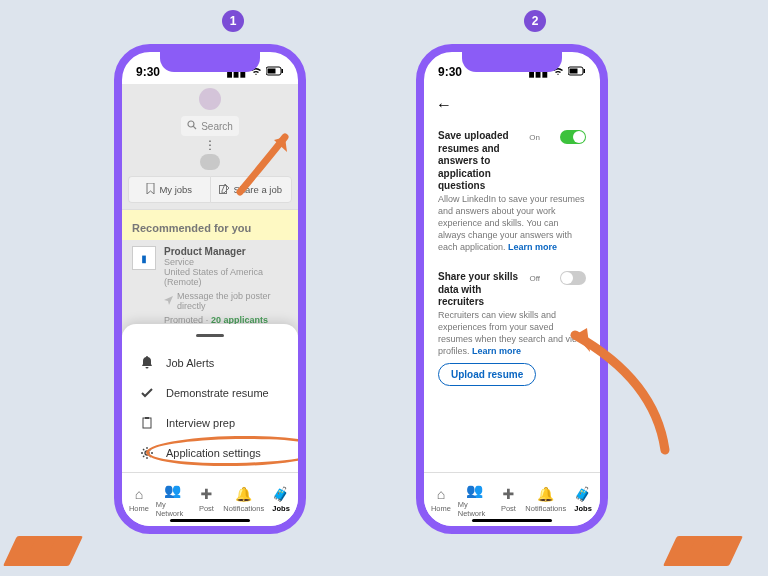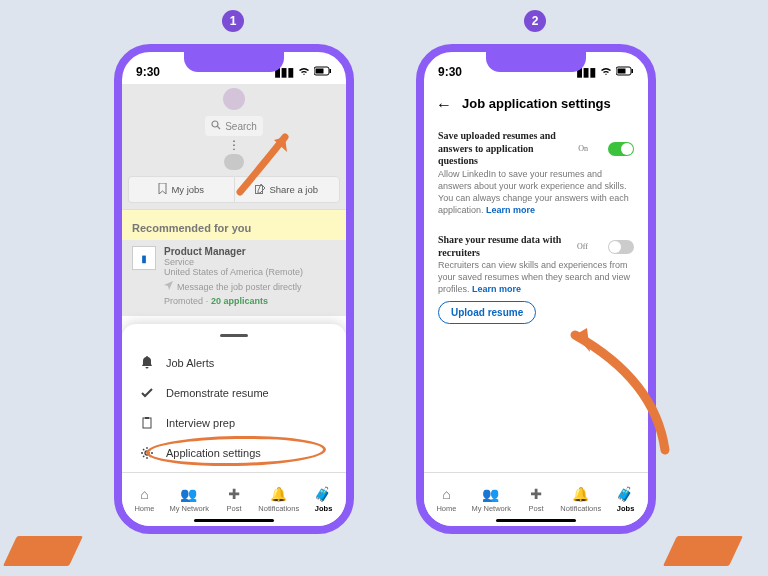--- a/index.html
+++ b/index.html
@@ -19,21 +19,21 @@
     background: #7b4dd6;
     color: #fff;
     font-size: 12px;
     font-weight: 600;
     display: flex; align-items: center; justify-content: center;
     top: 10px;
   }
   .phone {
     position: absolute;
     top: 44px;
-    width: 240px;
+    width: 192px;
     height: 490px;
     border: 8px solid #8b5cf6;
     border-radius: 36px;
     background: #fff;
     overflow: hidden;
   }
   .phone::before, .phone::after {
     content: "";
     position: absolute;
     background: #8b5cf6;
@@ -111,21 +111,21 @@
     pointer-events: none;
   }
 
   
   .p2 .header2 {
     display: flex; align-items: center; gap: 10px;
     padding: 10px 12px; font-size: 13px; font-weight: 700;
   }
   .back { font-size: 16px; }
   .block { padding: 8px 14px 10px; font-size: 9px; color: #777; }
-  .blockhdr { display: flex; justify-content: space-between; align-items: center; gap: 8px; font-family: Liberation Serif, serif; }
+  .blockhdr { display: flex; justify-content: space-between; align-items: flex-start; gap: 8px; }
   .blockhdr .t { font-weight: 700; color: #222; font-size: 10px; line-height: 1.25; max-width: 150px; }
   .toggle { display:flex; align-items:center; gap:20px; font-size:8px; }
   .sw { width: 26px; height: 14px; border-radius: 7px; position: relative; }
   .sw::after { content:""; position:absolute; width:12px; height:12px; background:#fff; border-radius:50%; top:1px; }
   .sw.on  { background:#3cc23c; } .sw.on::after  { right:1px; }
   .sw.off { background:#ccc;   } .sw.off::after { left:1px; }
   .desc { margin-top: 0; line-height: 1.35; }
   .lm { color: #0a66c2; font-weight:600; }
   .uploadbtn {
     display: inline-block; margin: 6px 0 12px;
@@ -333,39 +333,38 @@
             <rect x="15.5" y="3" width="1.5" height="4" fill="#000"></rect>
             <rect x="1.5" y="2.5" width="8" height="5" fill="#000"></rect>
           </svg>
       </span>
     </span>
   </div>
 
   <div class="screen">
     <div class="header2">
       <span class="back">←</span>
-      <span>Job application settings</span>
     </div>
 
     <div class="block">
       <div class="blockhdr">
         <div class="t">Save uploaded resumes and answers to application questions</div>
         <div class="toggle">
           <span>On</span>
           <div class="sw on"></div>
         </div>
       </div>
       <div class="desc">
         <span>Allow LinkedIn to save your resumes and answers about your work experience and skills. You can always change your answers with each application. </span><span class="lm">Learn more</span>
       </div>
     </div>
 
     <div class="block">
       <div class="blockhdr">
-        <div class="t">Share your resume data with recruiters</div>
+        <div class="t">Share your skills data with recruiters</div>
         <div class="toggle">
           <span>Off</span>
           <div class="sw off"></div>
         </div>
       </div>
       <div class="desc">
         <span>Recruiters can view skills and experiences from your saved resumes when they search and view profiles. </span><span class="lm">Learn more</span>
       </div>
       <div class="uploadbtn">Upload resume</div>
     </div>

